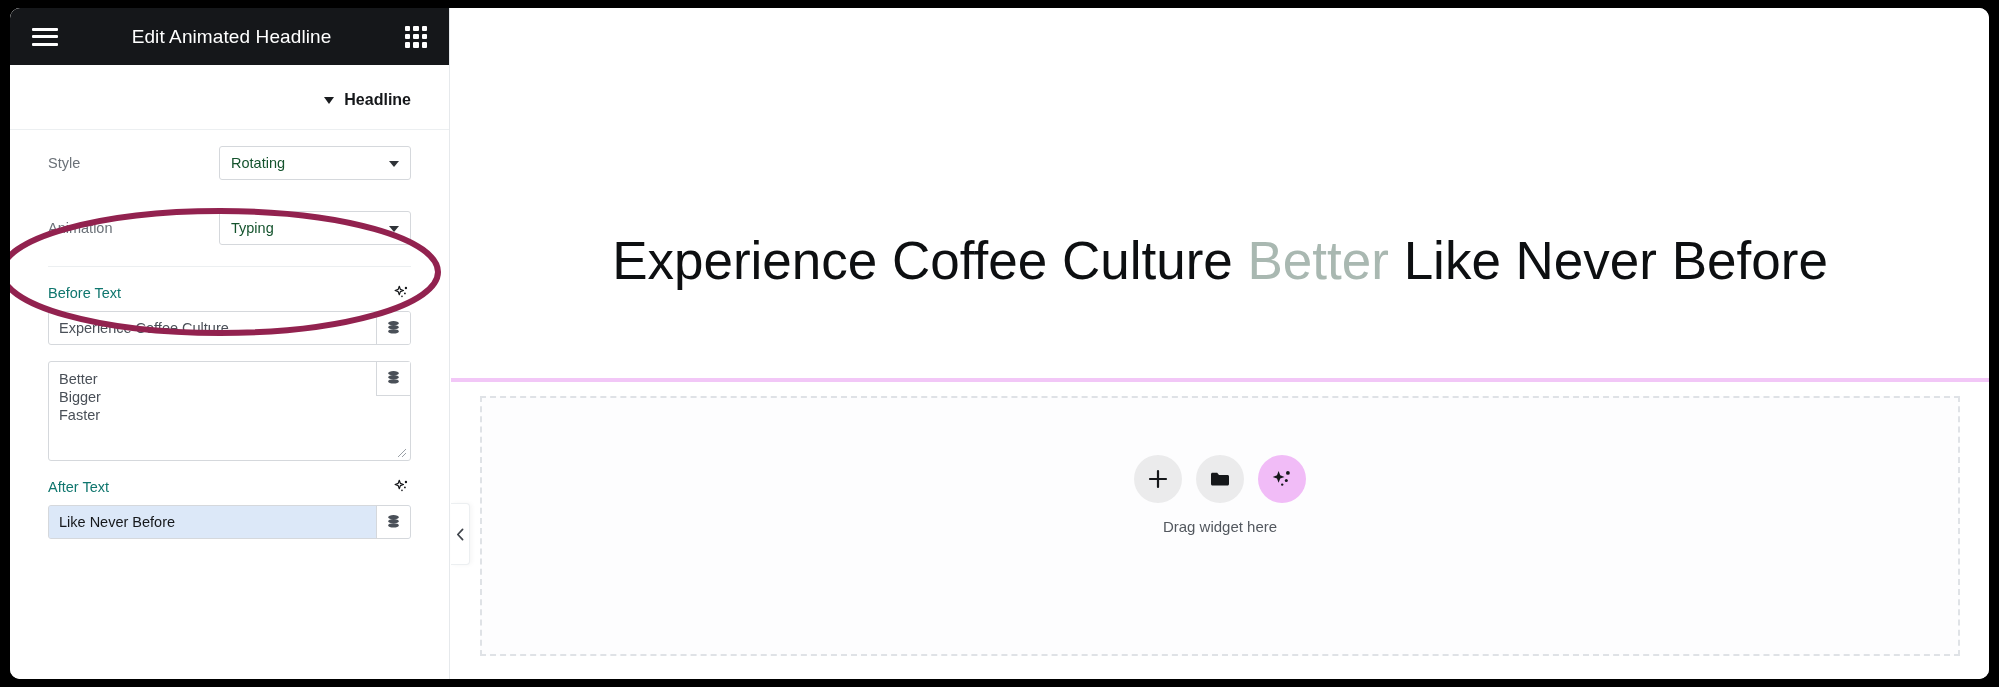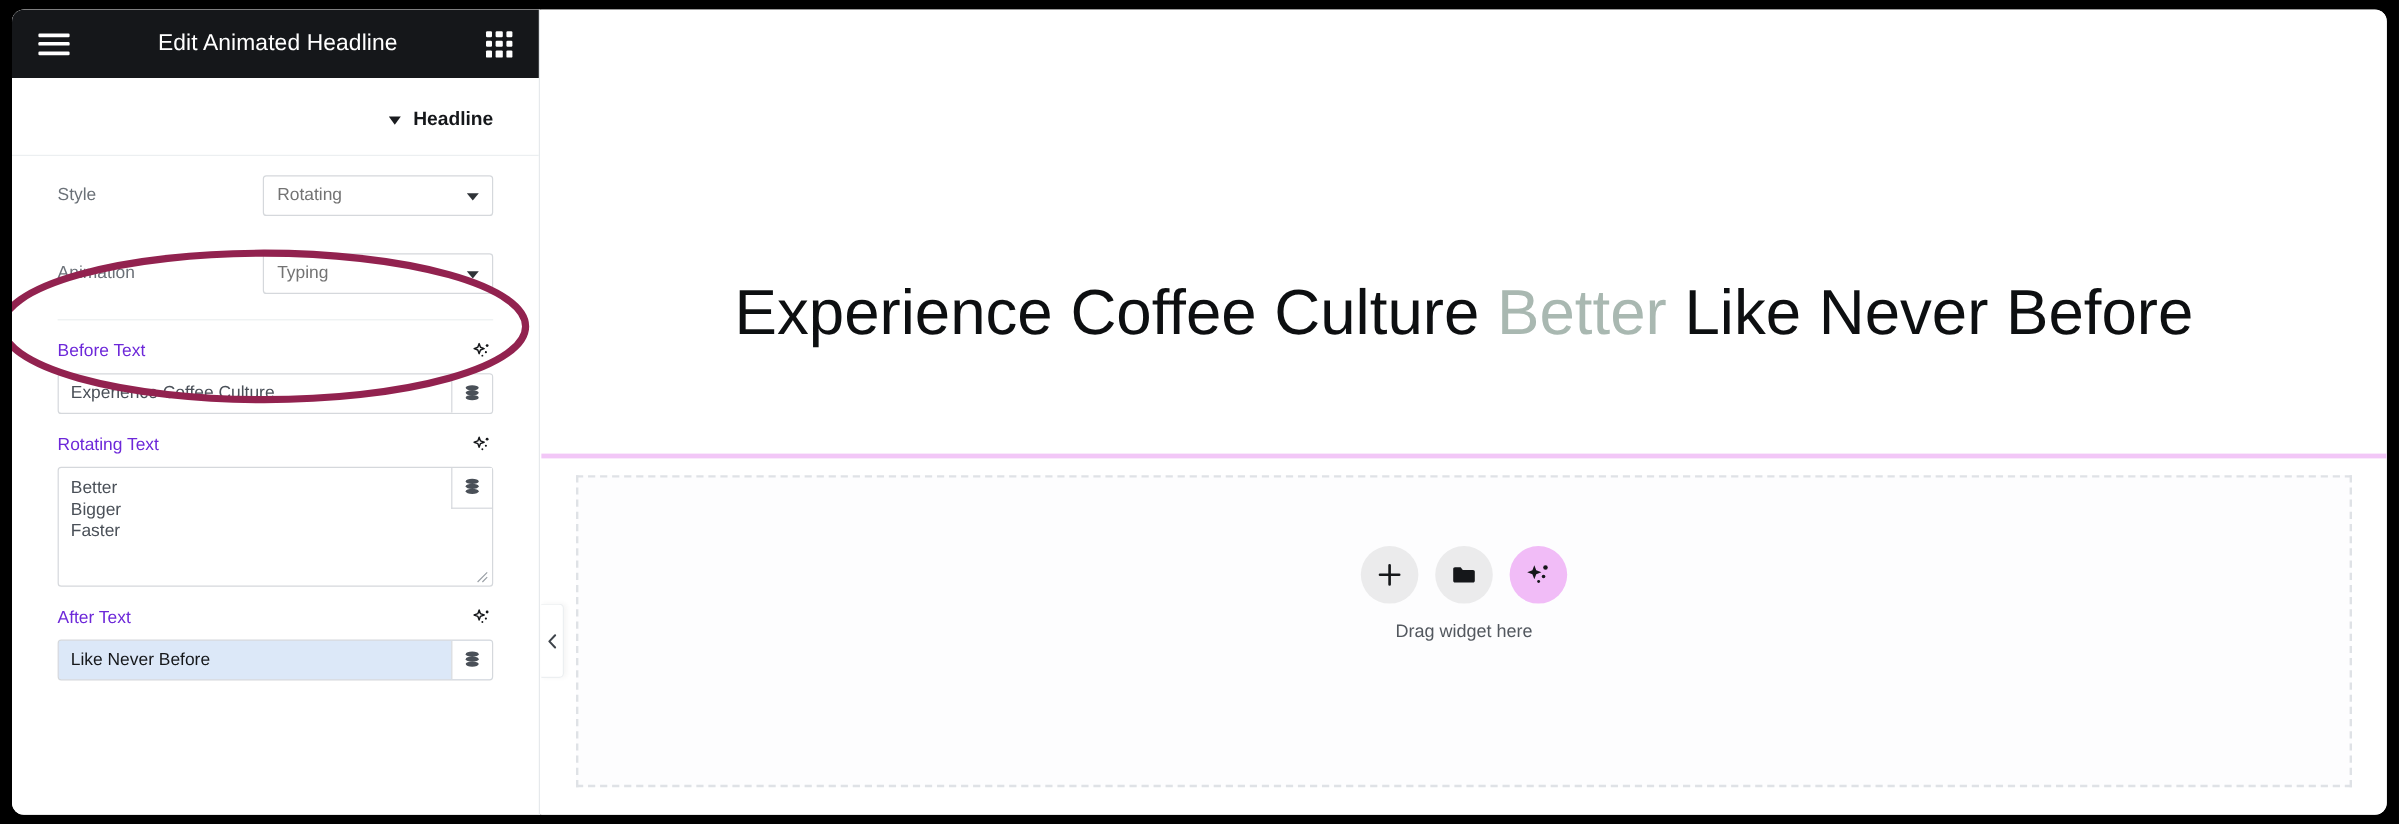--- a/index.html
+++ b/index.html
@@ -99,41 +99,41 @@
   }
   .select {
     position: relative;
     width: 192px; height: 34px;
     border: 1px solid #d5d8dc;
     border-radius: 3px;
     background: #fff;
     display: flex; align-items: center;
     padding: 0 11px;
     font-size: 14.5px;
-    color: #737373;
+    color: #14532d;
     cursor: pointer;
   }
   .select .arr {
     position: absolute; right: 11px; top: 50%;
     margin-top: -2px;
     width: 0; height: 0;
     border-left: 5.5px solid transparent;
     border-right: 5.5px solid transparent;
     border-top: 6.5px solid #2f3338;
   }
 
   .divider { height: 1px; background: #eceff1; margin: 6px 0 0 0; }
 
   
   .field-group { padding: 16px 38px 0 38px; }
   .field-label-row {
     display: flex; align-items: center; justify-content: space-between;
     margin-bottom: 9px;
   }
-  .field-label { font-size: 14.5px; color: #6d28d9; }
+  .field-label { font-size: 14.5px; color: #0f766e; }
 
   .sparkle { width: 19px; height: 19px; display:block; cursor:pointer; }
 
   .input-wrap {
     display: flex;
     border: 1px solid #d5d8dc;
     border-radius: 3px;
     overflow: hidden;
     background: #fff;
     height: 34px;
@@ -342,29 +342,20 @@
           <svg width="15" height="17" viewBox="0 0 15 17">
             <ellipse cx="7.5" cy="3.2" rx="5.4" ry="2.2" fill="#4a5058"></ellipse>
             <ellipse cx="7.5" cy="7.3" rx="5.4" ry="2.2" fill="#4a5058"></ellipse>
             <ellipse cx="7.5" cy="11.4" rx="5.4" ry="2.2" fill="#4a5058"></ellipse>
           </svg>
         </div>
       </div>
     </div>
 
     <div class="field-group">
-      <div class="field-label-row">
-        <span class="field-label">Rotating Text</span>
-        <svg class="sparkle" viewBox="0 0 24 24">
-          <path d="M9.2 4.2 L10.6 8.1 L14.5 9.5 L10.6 10.9 L9.2 14.8 L7.8 10.9 L3.9 9.5 L7.8 8.1 Z" fill="none" stroke="#15171a" stroke-width="1.5" stroke-linejoin="round"></path>
-          <circle cx="17.6" cy="6.3" r="1.5" fill="#15171a"></circle>
-          <circle cx="16.3" cy="13.2" r="1.15" fill="#15171a"></circle>
-          <circle cx="12.6" cy="16.9" r="1" fill="#15171a"></circle>
-        </svg>
-      </div>
       <div class="ta-wrap">
         <textarea style="">Better
 Bigger
 Faster</textarea>
         <div class="ta-tag">
           <svg width="15" height="17" viewBox="0 0 15 17">
             <ellipse cx="7.5" cy="3.2" rx="5.4" ry="2.2" fill="#4a5058"></ellipse>
             <ellipse cx="7.5" cy="7.3" rx="5.4" ry="2.2" fill="#4a5058"></ellipse>
             <ellipse cx="7.5" cy="11.4" rx="5.4" ry="2.2" fill="#4a5058"></ellipse>
           </svg>

